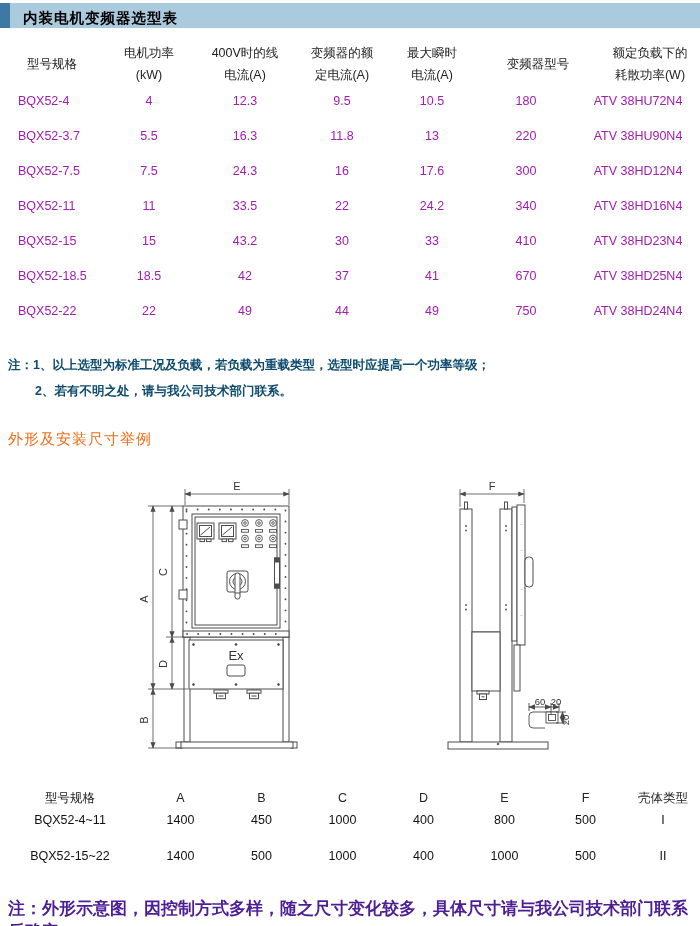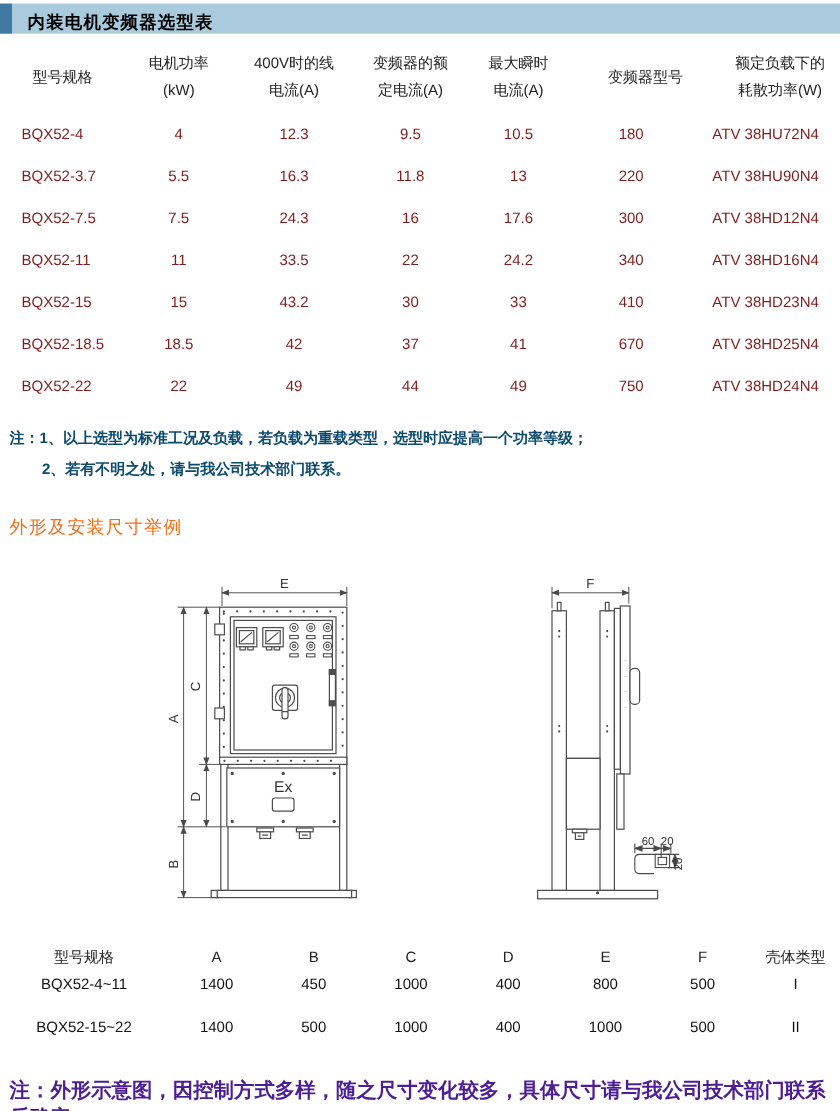--- a/index.html
+++ b/index.html
@@ -9,21 +9,21 @@
   }
   
   .titlebar{position:relative;margin-top:3px;height:25px;background:#aacadd;display:flex;align-items:flex-end}
   .accent{width:10px;height:25px;background:#4078a4;flex:0 0 auto}
   .titletext{font-weight:bold;font-size:14.5px;color:#000;margin-left:13px;letter-spacing:1px}
 
   
   .t1{margin-top:8px}
   .t1h{display:flex;height:58px;align-items:center}
   .t1hc{display:flex;flex-direction:column;justify-content:center;text-align:center;font-size:12.5px;line-height:1.75;color:#222}
-  .t1r{display:flex;height:35px;align-items:center;font-size:12.5px;color:#7f1d1d}
+  .t1r{display:flex;height:35px;font-size:12.5px;color:#a21caf}
   .t1c{text-align:center}
   .c0{width:104px;box-sizing:border-box}
   .c1{width:90px}.c2{width:102px}.c3{width:92px}.c4{width:88px}.c5{width:100px}.c6{width:124px}
   .leftcell{text-align:left;padding-left:18px}
 
   
   .notes{margin:14px 0 0 8px;font-size:12.5px;font-weight:bold;line-height:2.05;color:#0c4a6e}
   .notes .row2{padding-left:27px}
 
   

